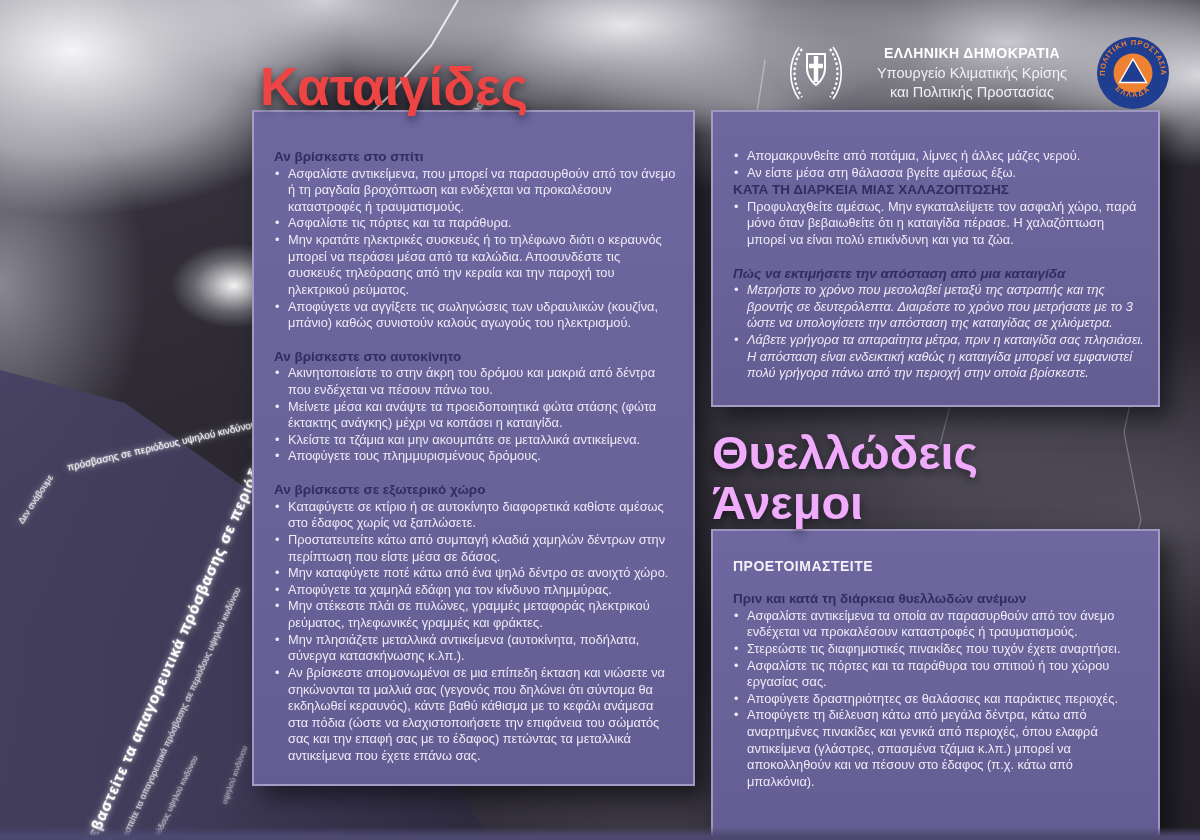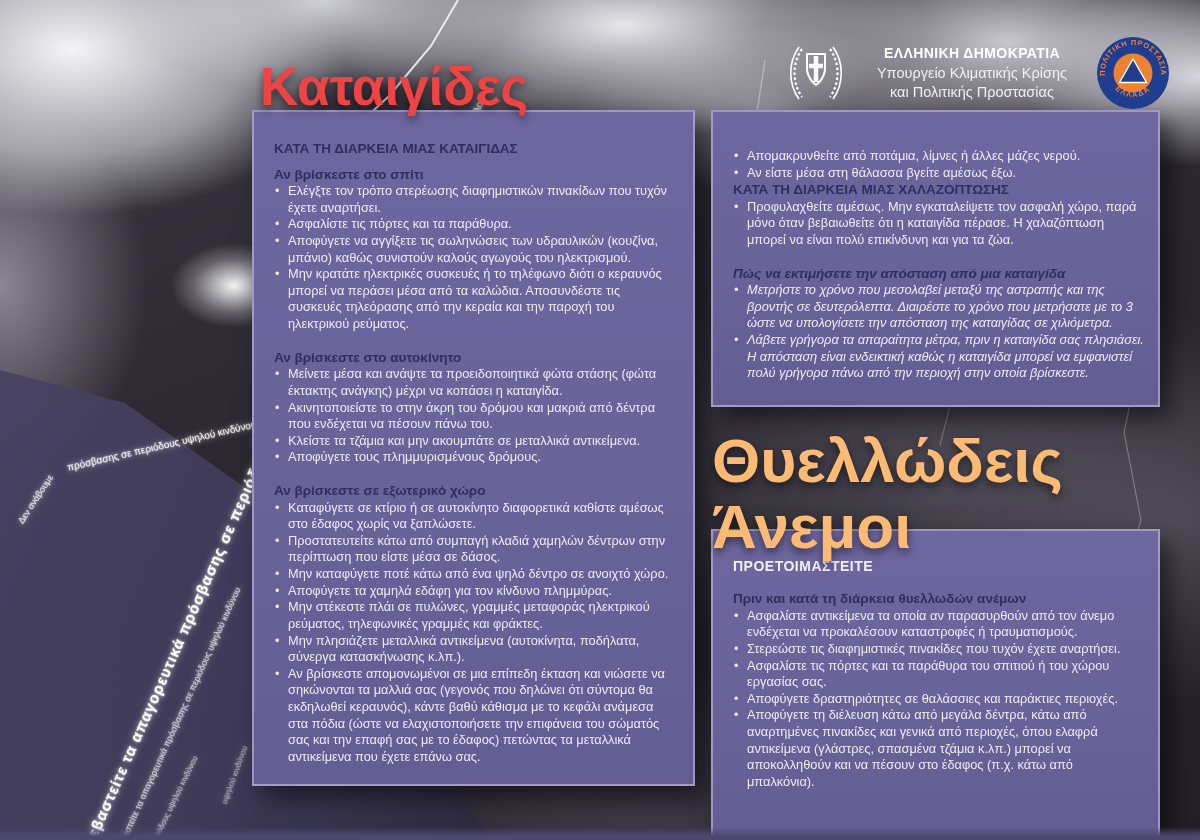--- a/index.html
+++ b/index.html
@@ -60,22 +60,22 @@
   .white-caps{color:#f2f0f9;font-weight:bold;font-size:14px;letter-spacing:.5px;margin-bottom:15px;}
   ul{list-style:none;margin:0;padding:0;}
   li{position:relative;padding-left:14px;}
   li::before{content:"\2022";position:absolute;left:1px;}
   .mt{}
   .italic{font-style:italic;}
 
   
   .title1{position:absolute;left:260px;top:56px;margin:0;font-size:53px;font-weight:bold;color:#ef4444;
           text-shadow:0 4px 10px rgba(0,0,0,.55);}
-  .title2{position:absolute;left:712px;top:428px;margin:0;font-size:62px;line-height:1.06;font-weight:bold;
-          color:#fdba74;text-shadow:0 4px 10px rgba(0,0,0,.55);}
+  .title2{position:absolute;left:712px;top:428px;margin:0;font-size:47px;line-height:1.06;font-weight:bold;
+          color:#f0abfc;text-shadow:0 4px 10px rgba(0,0,0,.55);}
 
   
   .gov{position:absolute;right:30px;top:36px;display:flex;align-items:center;gap:29px;}
   .gov-text{text-align:center;color:#fff;}
   .gov-republic{font-weight:bold;font-size:14px;letter-spacing:.4px;margin-bottom:3px;}
   .gov-ministry{font-size:14.5px;line-height:1.25;color:#f0eff5;}
 </style>
 </head>
 <body>
 
@@ -95,32 +95,31 @@
   <span class="frag f2">απαγορευτικά πρόσβασης σε περιόδους υψηλού κινδύνου</span>
   <span class="frag f3">σε περιόδους υψηλού κινδύνου</span>
   <span class="frag f4">περιόδους υψηλού</span>
   <span class="frag f5">Δεν ανάβουμε</span>
   <span class="frag f6">Σεβαστείτε τα απαγορευτικά πρόσβασης σε περιόδους υψηλού κινδύνου</span>
   <span class="frag f7">σε περιόδους υψηλού κινδύνου</span>
   <span class="frag f8">υψηλού κινδύνου</span>
 </div>
 
 <section class="panel left-panel">
-  <div class="caps-heading">ΚΑΤΑ ΤΗ ΔΙΑΡΚΕΙΑ ΜΙΑΣ ΚΑΤΑΙΓΙΔΑΣ</div>
   <div class="sub-heading first">Αν βρίσκεστε στο σπίτι</div>
   <ul>
-      <li>Ελέγξτε τον τρόπο στερέωσης διαφημιστικών πινακίδων που τυχόν έχετε αναρτήσει.</li>
+      <li>Ασφαλίστε αντικείμενα, που μπορεί να παρασυρθούν από τον άνεμο ή τη ραγδαία βροχόπτωση και ενδέχεται να προκαλέσουν καταστροφές ή τραυματισμούς.</li>
       <li>Ασφαλίστε τις πόρτες και τα παράθυρα.</li>
+      <li>Μην κρατάτε ηλεκτρικές συσκευές ή το τηλέφωνο διότι ο κεραυνός μπορεί να περάσει μέσα από τα καλώδια. Αποσυνδέστε τις συσκευές τηλεόρασης από την κεραία και την παροχή του ηλεκτρικού ρεύματος.</li>
       <li>Αποφύγετε να αγγίξετε τις σωληνώσεις των υδραυλικών (κουζίνα, μπάνιο) καθώς συνιστούν καλούς αγωγούς του ηλεκτρισμού.</li>
-      <li>Μην κρατάτε ηλεκτρικές συσκευές ή το τηλέφωνο διότι ο κεραυνός μπορεί να περάσει μέσα από τα καλώδια. Αποσυνδέστε τις συσκευές τηλεόρασης από την κεραία και την παροχή του ηλεκτρικού ρεύματος.</li>
     </ul>
   <div class="sub-heading">Αν βρίσκεστε στο αυτοκίνητο</div>
   <ul>
+      <li>Ακινητοποιείστε το στην άκρη του δρόμου και μακριά από δέντρα που ενδέχεται να πέσουν πάνω του.</li>
       <li>Μείνετε μέσα και ανάψτε τα προειδοποιητικά φώτα στάσης (φώτα έκτακτης ανάγκης) μέχρι να κοπάσει η καταιγίδα.</li>
-      <li>Ακινητοποιείστε το στην άκρη του δρόμου και μακριά από δέντρα που ενδέχεται να πέσουν πάνω του.</li>
       <li>Κλείστε τα τζάμια και μην ακουμπάτε σε μεταλλικά αντικείμενα.</li>
       <li>Αποφύγετε τους πλημμυρισμένους δρόμους.</li>
     </ul>
   <div class="sub-heading">Αν βρίσκεστε σε εξωτερικό χώρο</div>
   <ul>
       <li>Καταφύγετε σε κτίριο ή σε αυτοκίνητο διαφορετικά καθίστε αμέσως στο έδαφος  χωρίς να ξαπλώσετε.</li>
       <li>Προστατευτείτε κάτω από συμπαγή κλαδιά χαμηλών δέντρων στην περίπτωση που είστε μέσα σε δάσος.</li>
       <li>Μην καταφύγετε ποτέ κάτω από ένα ψηλό δέντρο σε ανοιχτό χώρο.</li>
       <li>Αποφύγετε τα χαμηλά εδάφη για τον κίνδυνο πλημμύρας.</li>
       <li>Μην στέκεστε πλάι σε πυλώνες, γραμμές μεταφοράς ηλεκτρικού ρεύματος, τηλεφωνικές γραμμές και φράκτες.</li>

